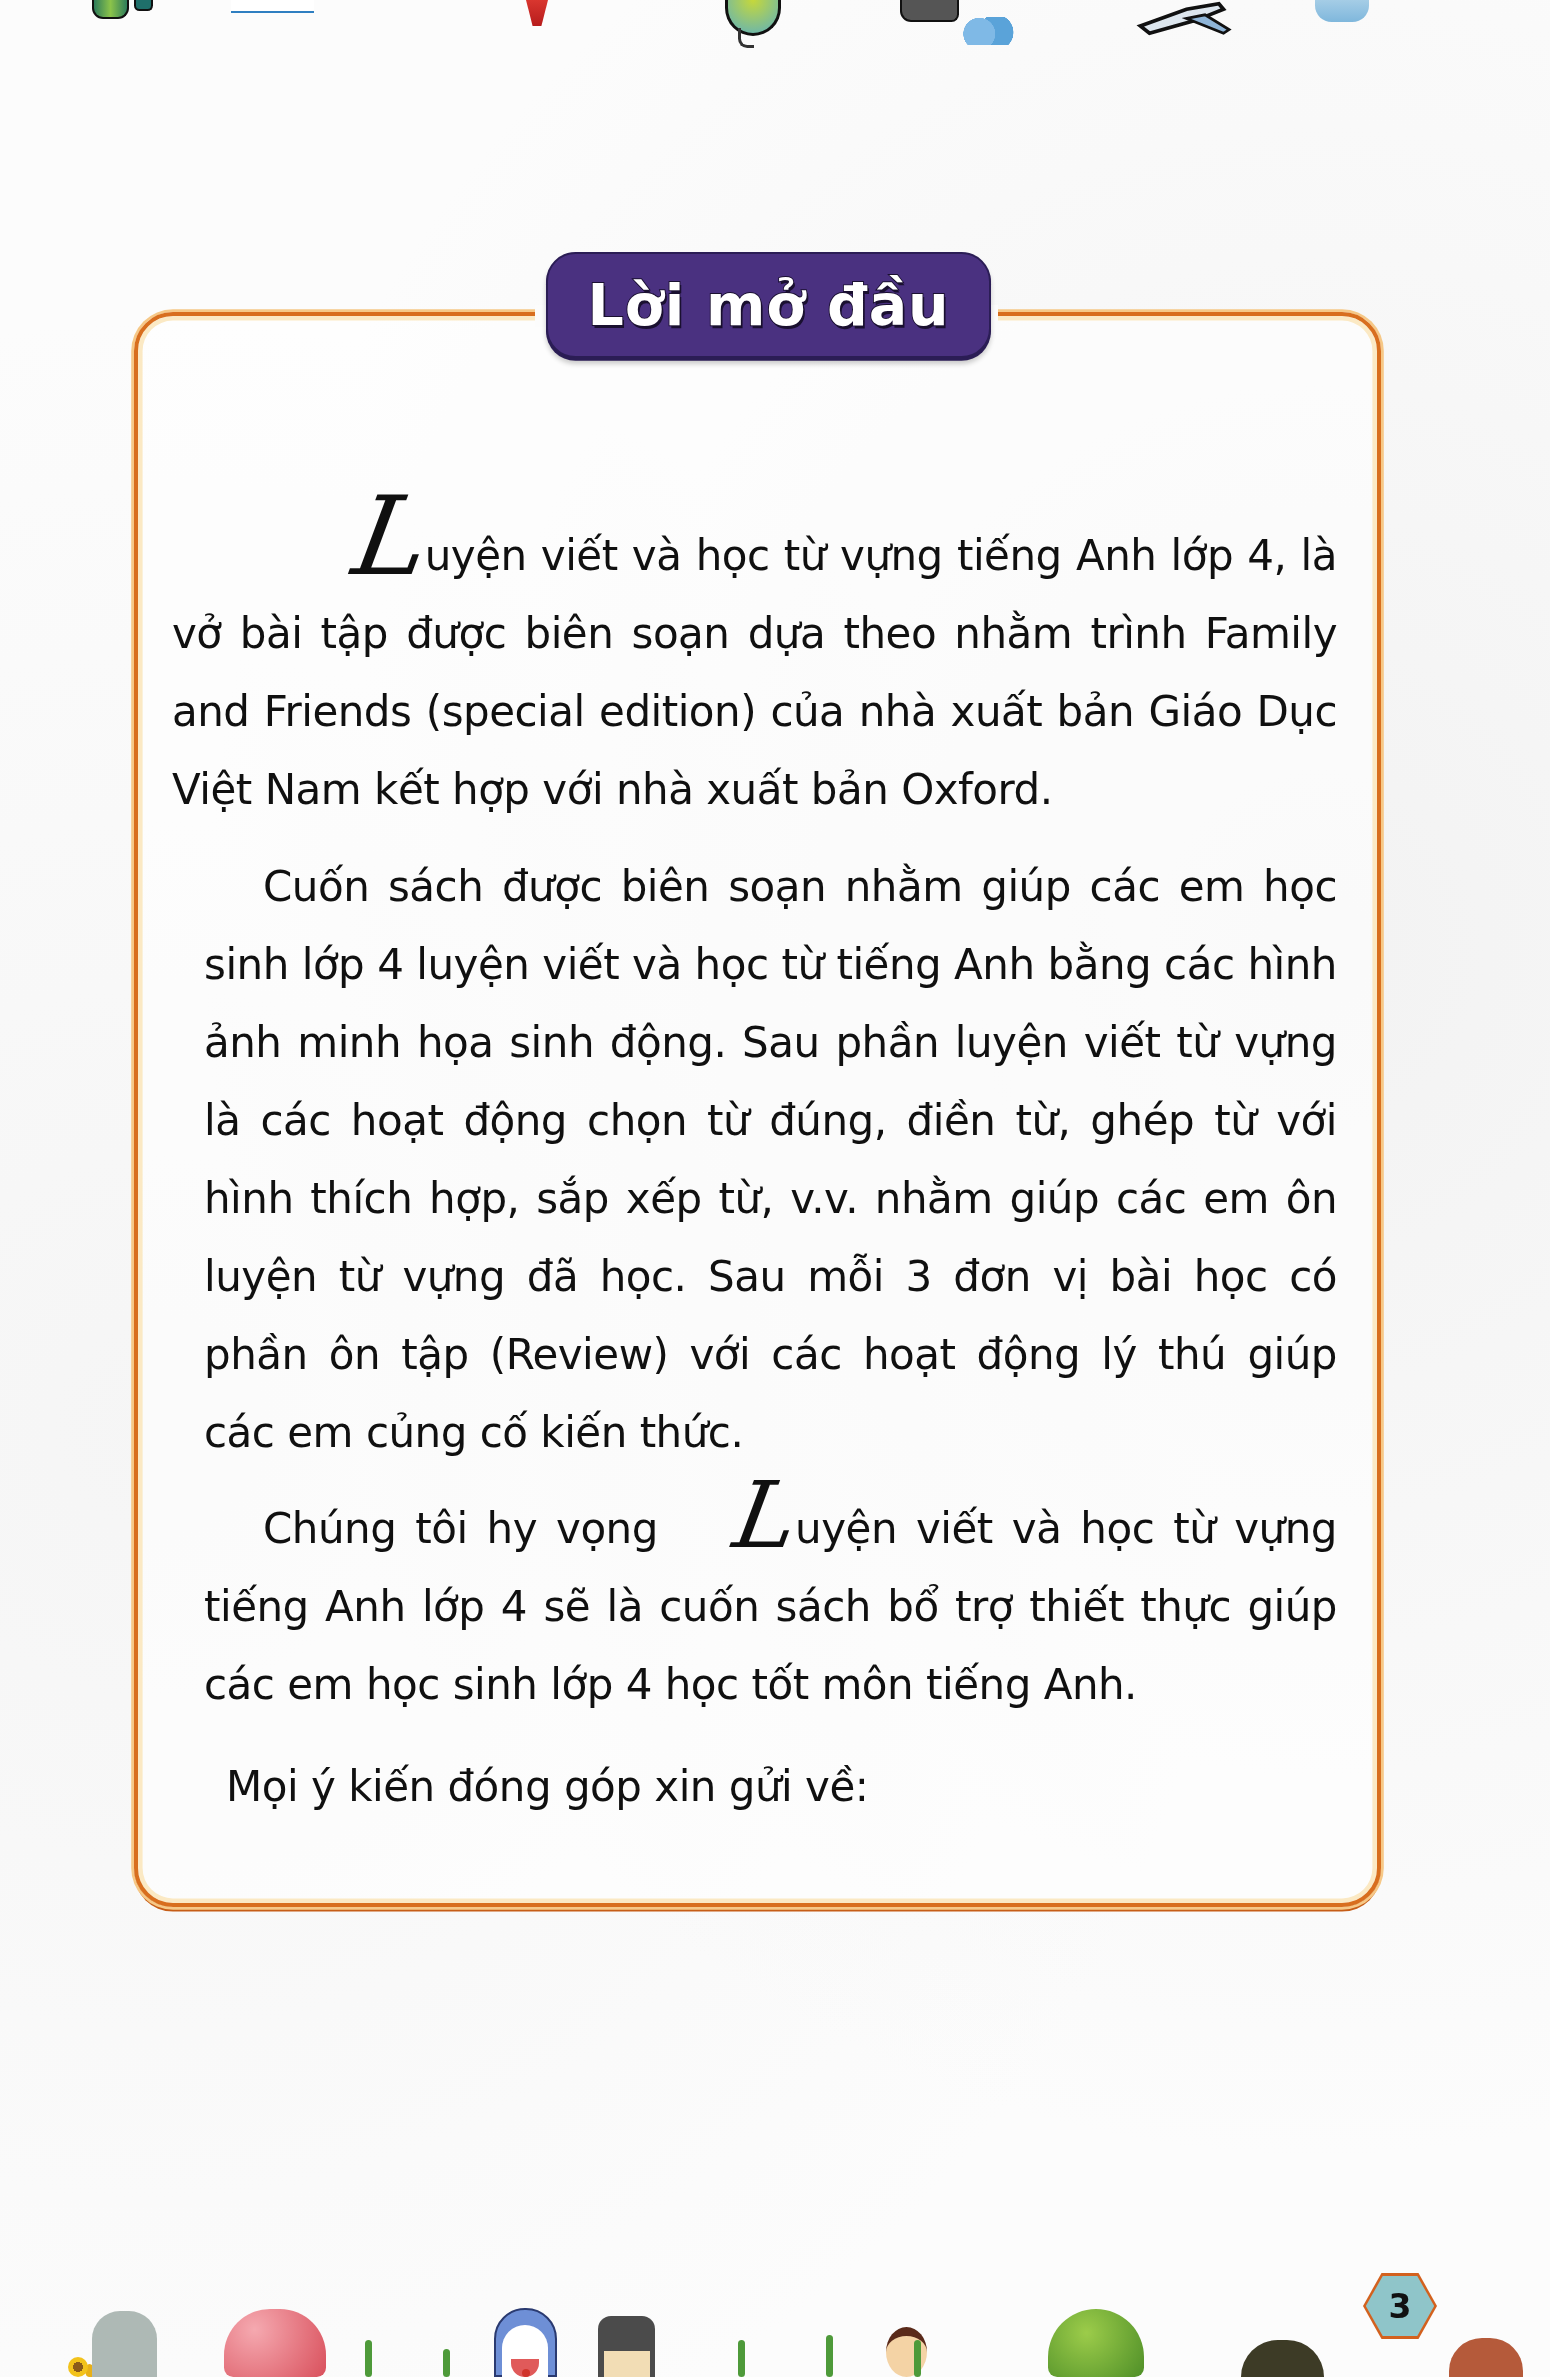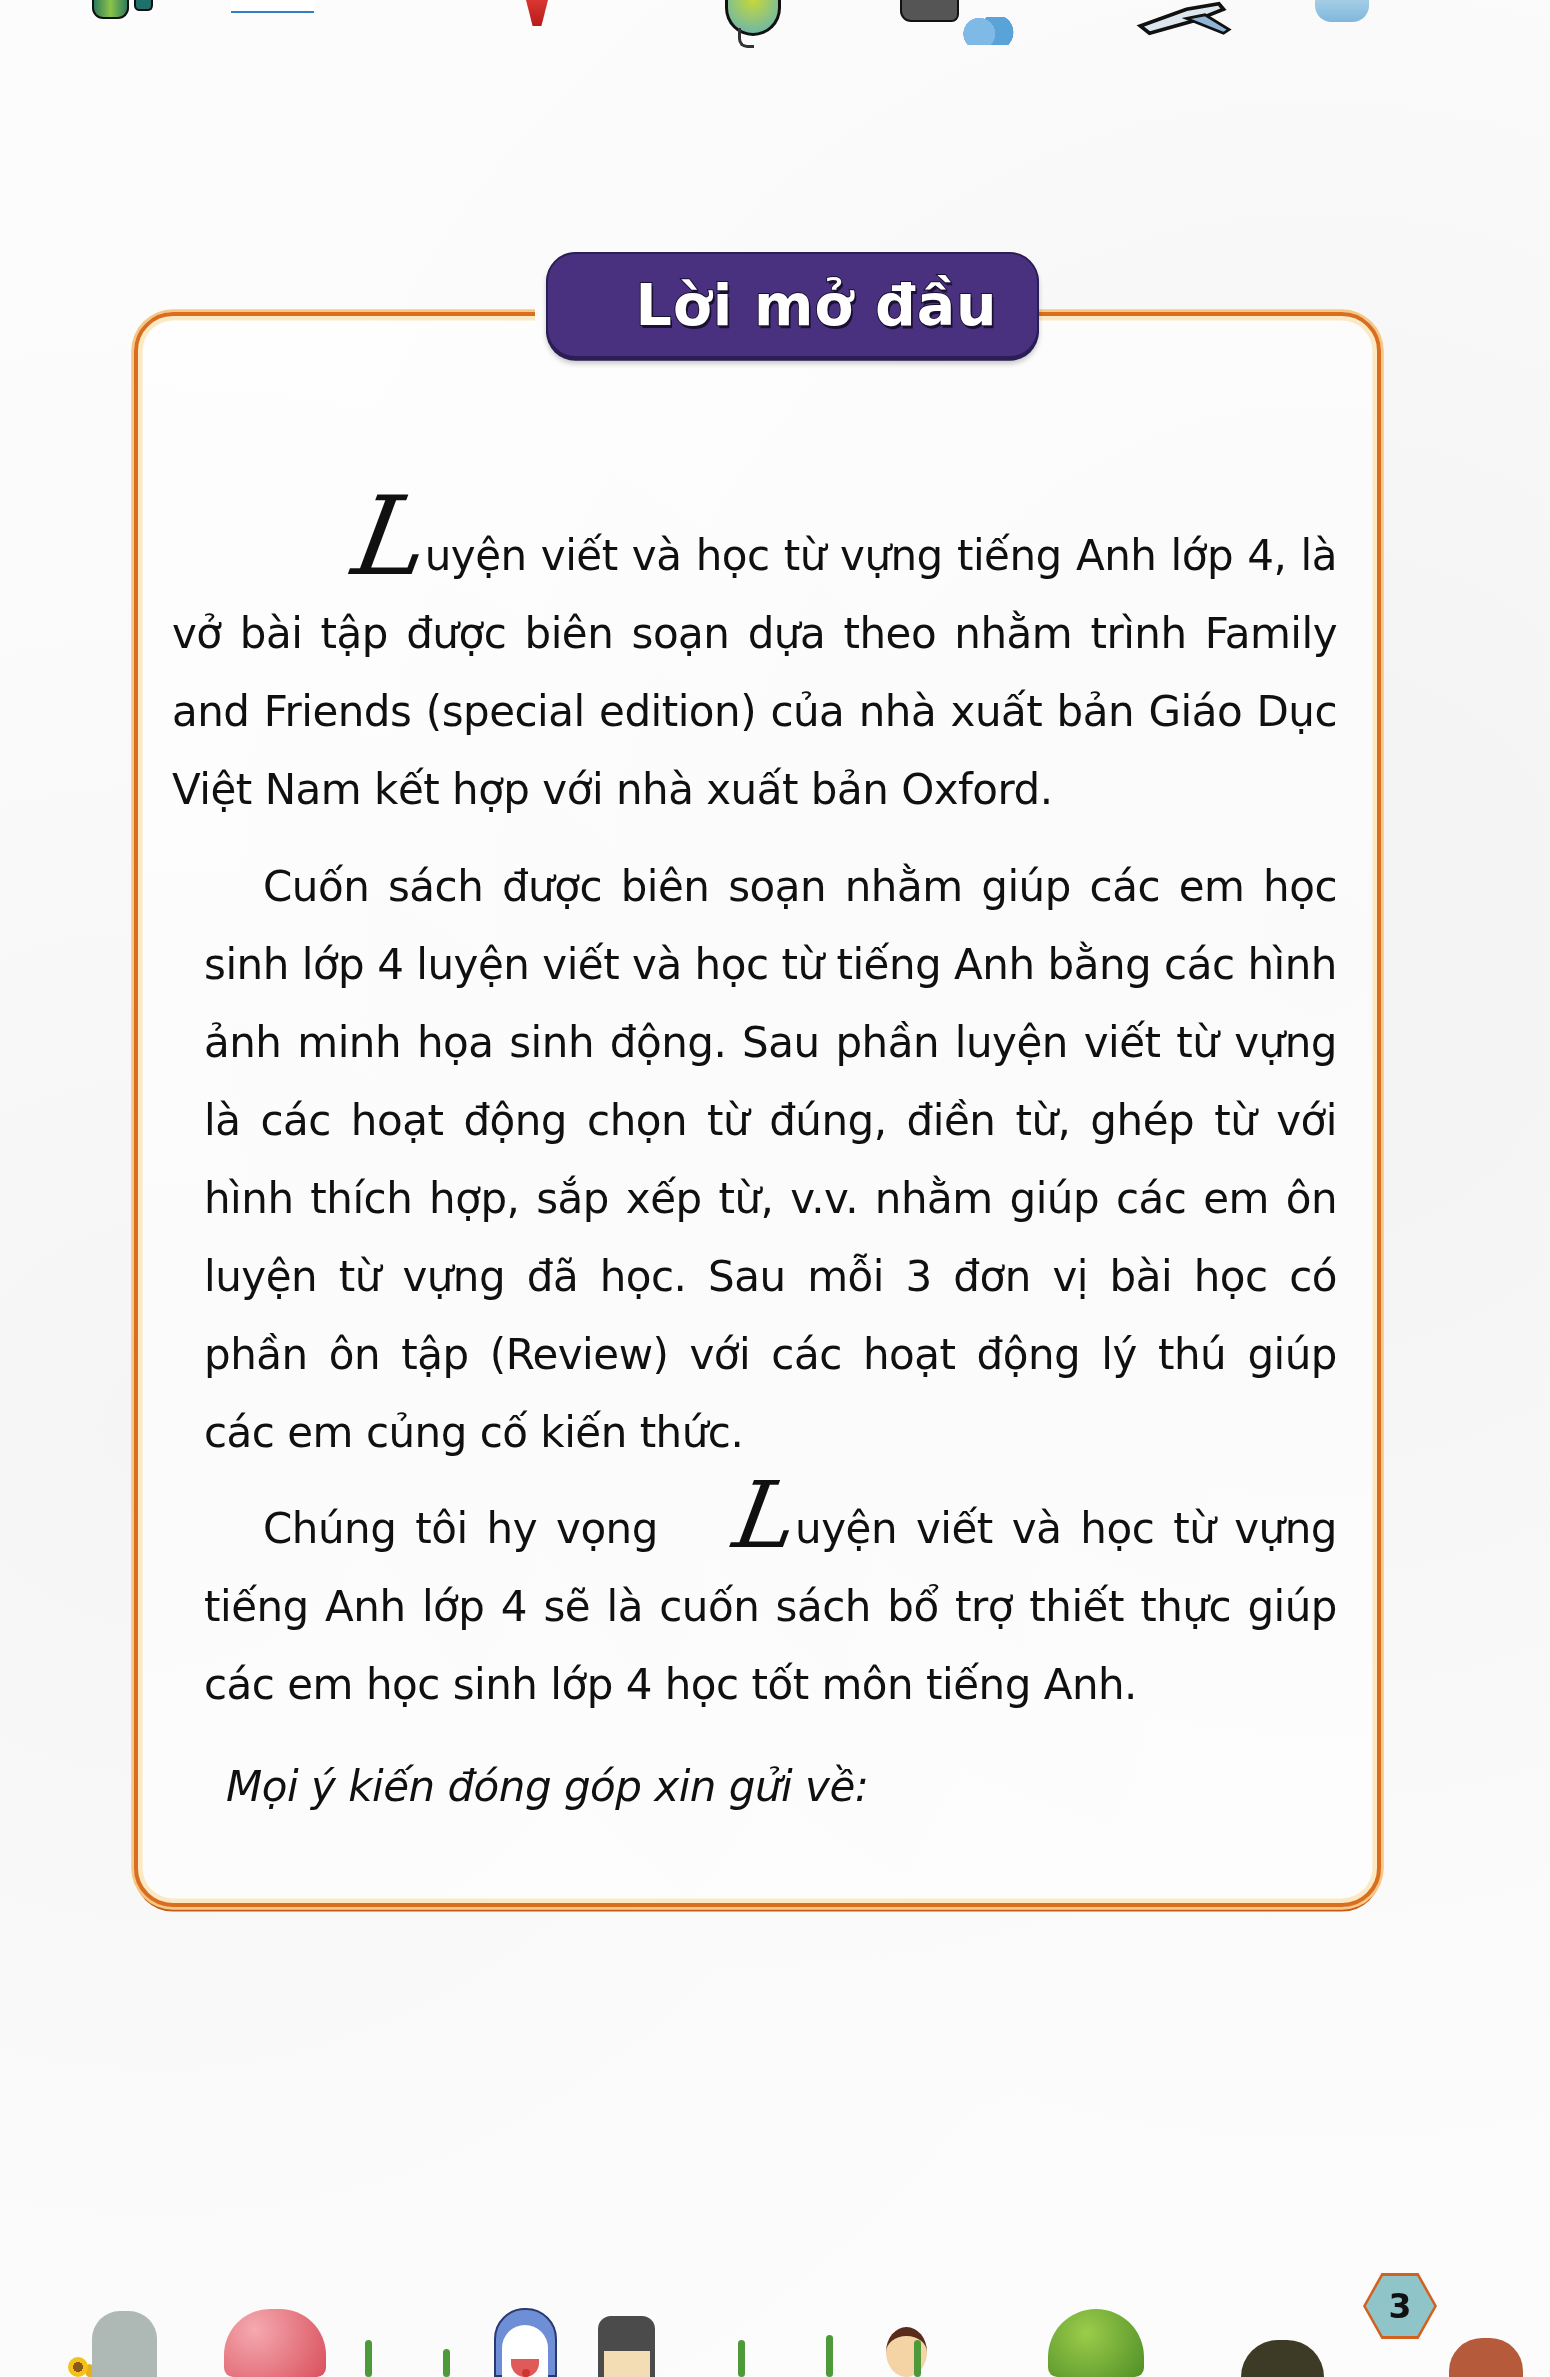--- a/index.html
+++ b/index.html
@@ -42,21 +42,20 @@
   .heading-pill {
     position: absolute;
     left: 546px; top: 252px;
     width: 441px; height: 102px;
     background: #4a3180;
     border: 2.8px solid #2b1d55;
     border-radius: 29.5px;
     box-shadow: 0 2.8px 0 #2b1d55, 0 5.5px 5.5px rgba(0,0,0,0.2);
     display: flex; align-items: center; justify-content: center;
     z-index: 3;
-    padding-left: 48px;
   }
   .heading-pill .title {
     font-family: "DejaVu Sans", sans-serif;
     font-weight: bold;
     font-size: 57px;
     color: #ffffff;
     letter-spacing: 0.9px;
     -webkit-text-stroke: 1.8px #1a1030;
     paint-order: stroke fill;
     text-shadow: 1.8px 2.8px 0 #1a1030;
@@ -117,21 +116,21 @@
     font-size: 92px;
     line-height: 37px;
     display: inline-block;
     vertical-align: -3.7px;
     transform: skewX(-10deg);
     margin-right: -1.8px;
     letter-spacing: 0;
   }
   .title-italic { }
   .contact { margin-top: 22px; padding-left: 54px; }
-  .contact div { line-height: 81px; font-style: italic; }
+  .contact div { line-height: 81px; }
 
   
   .bottom-strip { position: absolute; left: 0; bottom: 0; width: 1551px; height: 111px; }
   .bottom-strip .item { position: absolute; bottom: 0; }
   .totoro { left: 92px; width: 65px; height: 66px; background: #aeb9b5; border-radius: 28px 28px 0 0; }
   .totoro-ear1 { left: 100px; bottom: 59px; width: 0; height: 0; border-left: 7.4px solid transparent; border-right: 7.4px solid transparent; border-bottom: 20px solid #8f9a97; }
   .totoro-ear2 { left: 138px; bottom: 59px; width: 0; height: 0; border-left: 7.4px solid transparent; border-right: 7.4px solid transparent; border-bottom: 20px solid #8f9a97; }
   .sunflower { left: 68px; bottom: 37px; width: 20px; height: 20px; border-radius: 50%; background: radial-gradient(circle,#8a5a1a 0 35%, #f2c21b 36%); }
   .butterfly1 { left: 85px; bottom: 74px; width: 9.2px; height: 13px; background: #e8b018; border-radius: 50% 50% 0 50%; }
   .butterfly2 { left: 92px; bottom: 90px; width: 9.2px; height: 13px; background: #e8b018; border-radius: 50% 50% 0 50%; }

